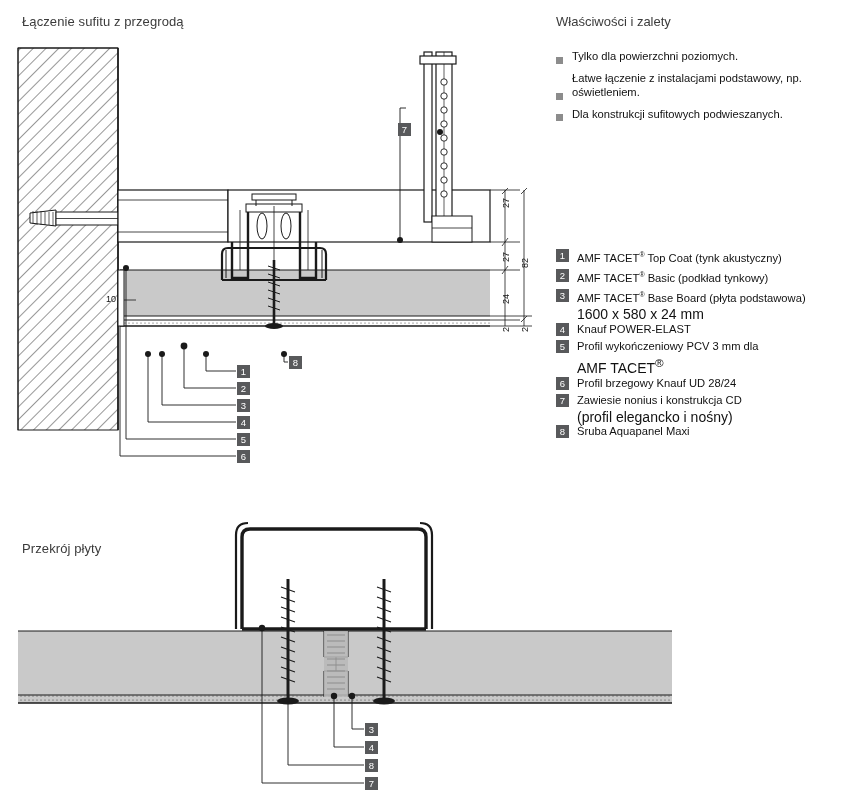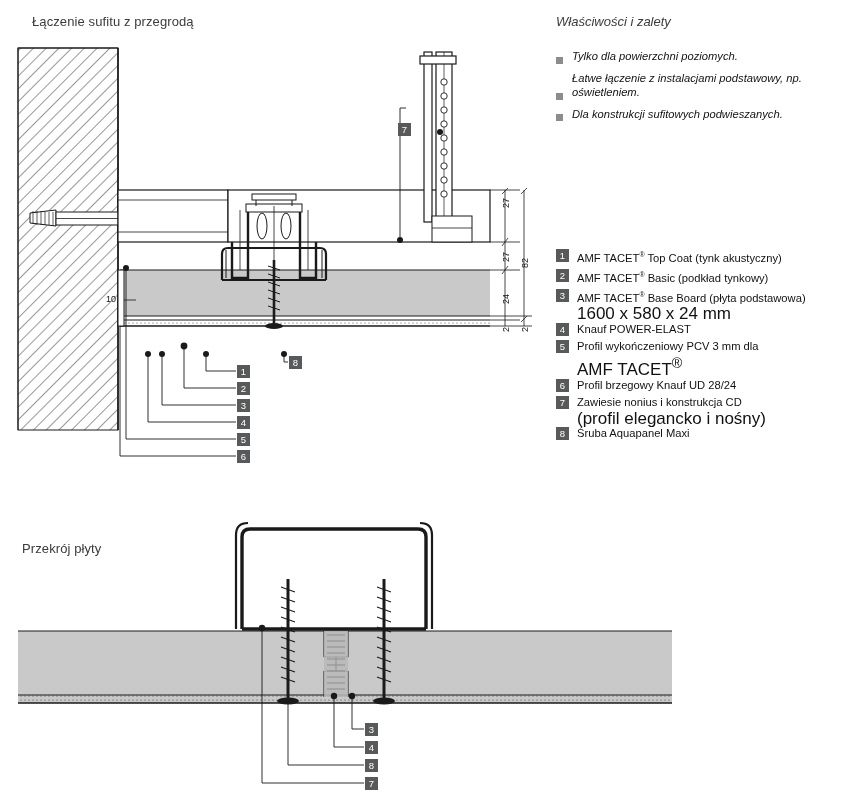--- a/index.html
+++ b/index.html
@@ -25,21 +25,21 @@
   
   #detail-top {
     position: absolute;
     left: 0;
     top: 0;
     width: 540px;
     height: 470px;
   }
   #detail-top .title {
     position: absolute;
-    left: 32px;
+    left: 22px;
     top: 14px;
   }
   #detail-top .canvas {
     position: absolute;
     left: 0;
     top: 30px;
     width: 540px;
     height: 430px;
   }
 
@@ -63,21 +63,20 @@
     width: 700px;
     height: 300px;
   }
 
   
   #right-col {
     position: absolute;
     left: 556px;
     top: 14px;
     width: 280px;
-    font-style: italic;
   }
   #features-title {
     font-size: 13px;
     color: #3b3b3b;
     margin-bottom: 20px;
   }
   .feature-row {
     display: flex;
     align-items: flex-end;
     margin-bottom: 7px;
@@ -122,21 +121,21 @@
   .legend-text {
     font-size: 11.2px;
     line-height: 14.6px;
     color: #111;
   }
   .legend-text sup {
     font-size: 7px;
     vertical-align: super;
   }
   .legend-sub {
-    font-size: 17px;
+    font-size: 14px;
     line-height: 14.6px;
     color: #111;
     margin-left: 21px;
   }
 
   
   .tag {
     position: absolute;
     width: 13px;
     height: 13px;

